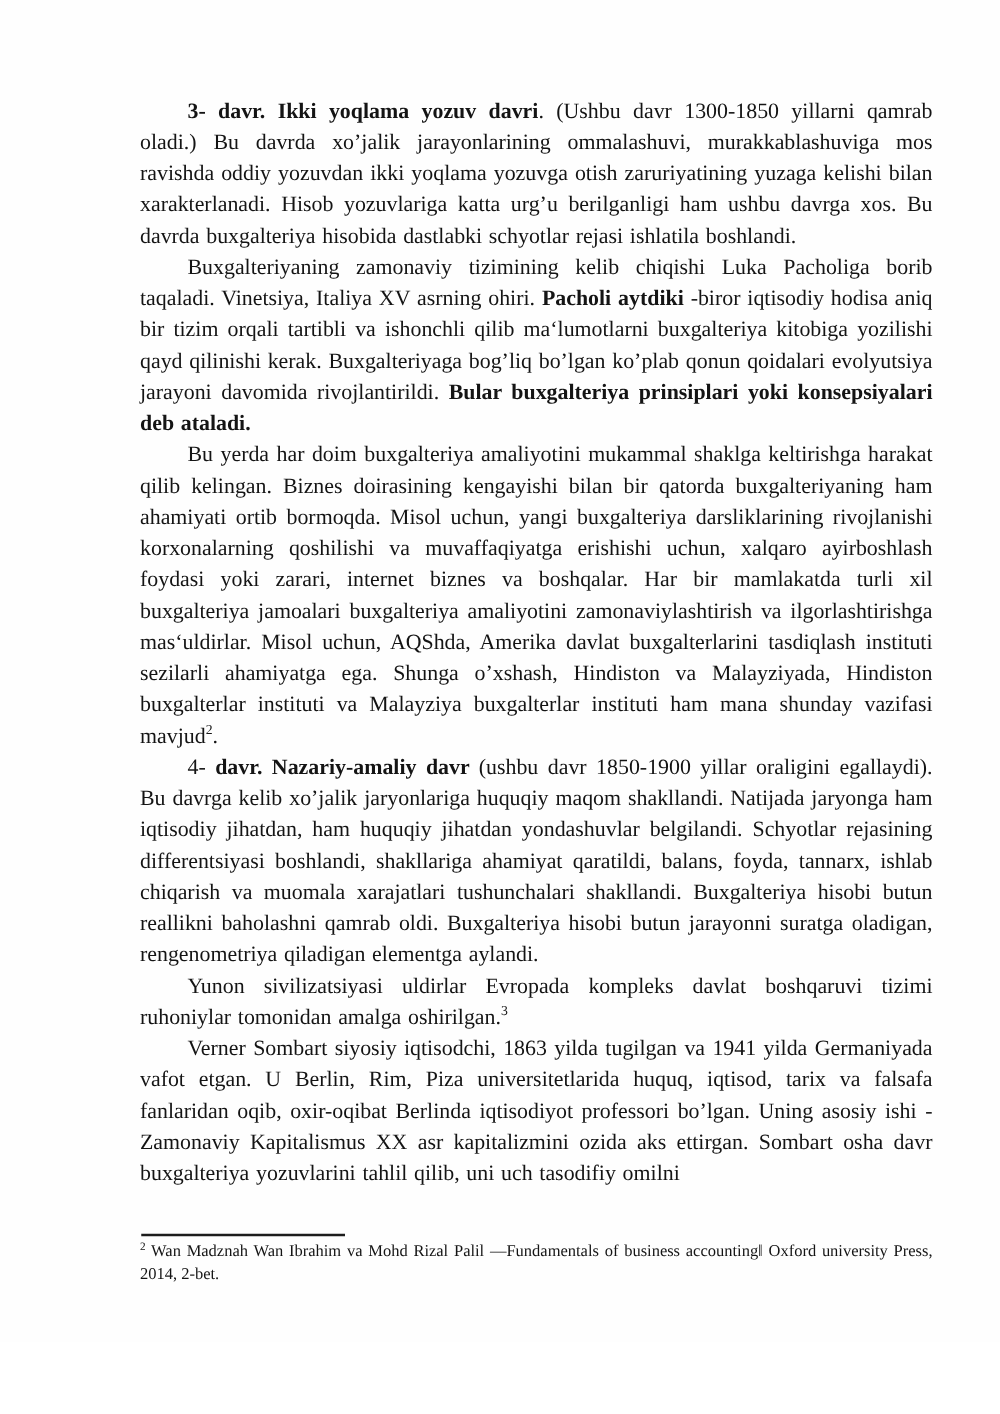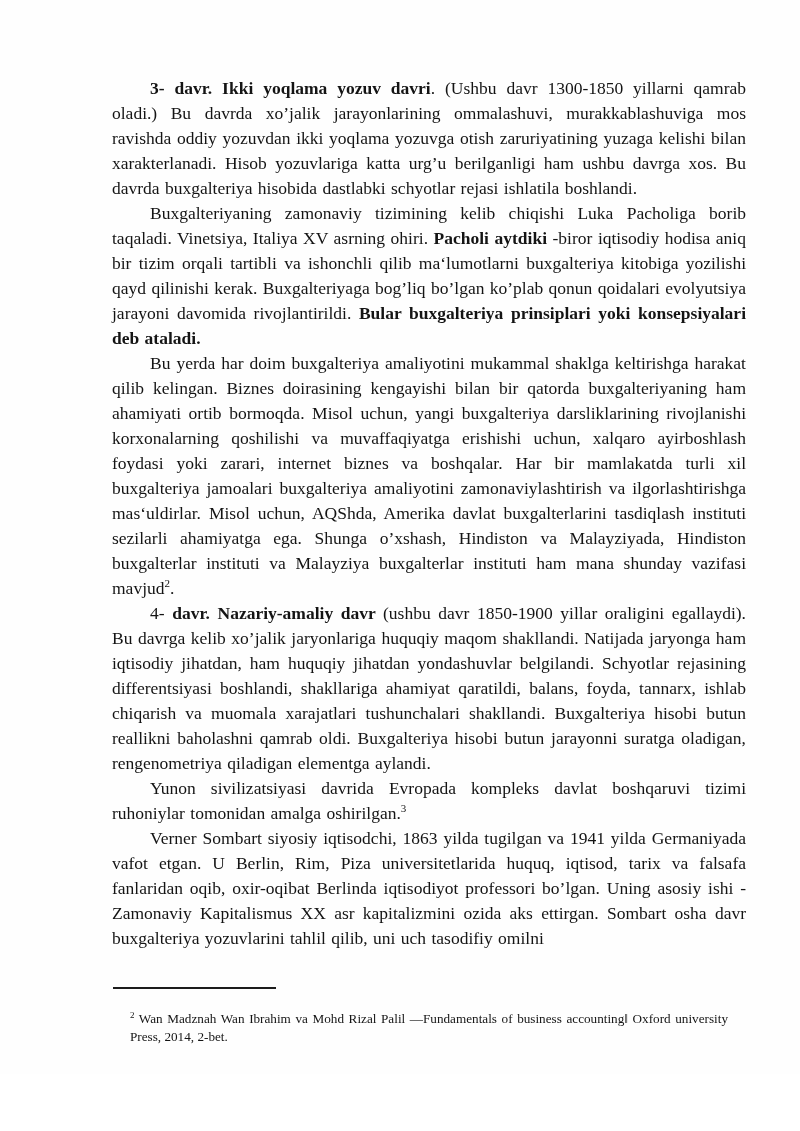--- a/index.html
+++ b/index.html
@@ -44,21 +44,21 @@
     height: 0;
     border-top: 2px solid #1c1c1c;
   }
   .footnotes {
     position: absolute;
     left: 112px;
     top: 992px;
     width: 634px;
   }
   .footnote {
-    margin: 18px;
+    margin: 0;
     font-size: 13.2px;
     line-height: 18px;
     text-align: justify;
   }
   .footnote sup {
     font-size: 9px;
     vertical-align: super;
     line-height: 0;
   }
 </style>
@@ -70,21 +70,21 @@
   <div class="body-text">
 
     <p class="para"><span class="b">3- davr. Ikki yoqlama yozuv davri</span><span>. (Ushbu davr 1300-1850 yillarni qamrab oladi.) Bu davrda xo’jalik jarayonlarining ommalashuvi, murakkablashuviga mos ravishda oddiy yozuvdan ikki yoqlama yozuvga otish zaruriyatining yuzaga kelishi bilan xarakterlanadi. Hisob yozuvlariga katta urg’u berilganligi ham ushbu davrga xos. Bu davrda buxgalteriya hisobida dastlabki schyotlar rejasi ishlatila boshlandi.</span></p>
 
     <p class="para"><span>Buxgalteriyaning zamonaviy tizimining kelib chiqishi Luka Pacholiga borib taqaladi. Vinetsiya, Italiya XV asrning ohiri. </span><span class="b">Pacholi aytdiki</span><span> -biror iqtisodiy hodisa aniq bir tizim orqali tartibli va ishonchli qilib ma‘lumotlarni buxgalteriya kitobiga yozilishi qayd qilinishi kerak. Buxgalteriyaga bog’liq bo’lgan ko’plab qonun qoidalari evolyutsiya jarayoni davomida rivojlantirildi. </span><span class="b">Bular buxgalteriya prinsiplari yoki konsepsiyalari deb ataladi.</span></p>
 
     <p class="para"><span>Bu yerda har doim buxgalteriya amaliyotini mukammal shaklga keltirishga harakat qilib kelingan. Biznes doirasining kengayishi bilan bir qatorda buxgalteriyaning ham ahamiyati ortib bormoqda. Misol uchun, yangi buxgalteriya darsliklarining rivojlanishi korxonalarning qoshilishi va muvaffaqiyatga erishishi uchun, xalqaro ayirboshlash foydasi yoki zarari, internet biznes va boshqalar. Har bir mamlakatda turli xil buxgalteriya jamoalari buxgalteriya amaliyotini zamonaviylashtirish va ilgorlashtirishga mas‘uldirlar. Misol uchun, AQShda, Amerika davlat buxgalterlarini tasdiqlash instituti sezilarli ahamiyatga ega. Shunga o’xshash, Hindiston va Malayziyada, Hindiston buxgalterlar instituti va Malayziya buxgalterlar instituti ham mana shunday vazifasi mavjud</span><sup class="fnref">2</sup><span>.</span></p>
 
     <p class="para"><span>4- </span><span class="b">davr. Nazariy-amaliy davr </span><span>(ushbu  davr 1850-1900 yillar oraligini egallaydi). Bu davrga kelib xo’jalik jaryonlariga huquqiy maqom shakllandi. Natijada jaryonga ham iqtisodiy jihatdan, ham huquqiy jihatdan yondashuvlar belgilandi. Schyotlar rejasining differentsiyasi boshlandi, shakllariga ahamiyat qaratildi, balans, foyda, tannarx, ishlab chiqarish va muomala xarajatlari tushunchalari shakllandi. Buxgalteriya hisobi butun reallikni baholashni qamrab oldi. Buxgalteriya hisobi butun jarayonni suratga oladigan, rengenometriya qiladigan elementga aylandi.</span></p>
 
-    <p class="para"><span>Yunon sivilizatsiyasi davrida Evropada  kompleks davlat boshqaruvi tizimi ruhoniylar tomonidan amalga oshirilgan.</span><sup class="fnref">3</sup></p>
+    <p class="para"><span>Yunon sivilizatsiyasi uldirlar Evropada  kompleks davlat boshqaruvi tizimi ruhoniylar tomonidan amalga oshirilgan.</span><sup class="fnref">3</sup></p>
 
     <p class="para"><span>Verner Sombart siyosiy iqtisodchi, 1863 yilda tugilgan va 1941 yilda Germaniyada vafot etgan. U Berlin, Rim, Piza universitetlarida huquq, iqtisod,  tarix va falsafa fanlaridan oqib, oxir-oqibat Berlinda iqtisodiyot professori bo’lgan. Uning asosiy ishi - Zamonaviy Kapitalismus XX asr kapitalizmini ozida aks ettirgan. Sombart osha davr buxgalteriya yozuvlarini tahlil qilib, uni uch tasodifiy omilni</span></p>
 
   </div>
 
   <div class="footnote-sep"></div>
 
   <div class="footnotes">
     <p class="footnote"><sup>2</sup><span> Wan Madznah Wan Ibrahim va Mohd Rizal Palil —Fundamentals of business accounting‖ Oxford university Press, 2014, 2-bet.</span></p>
   </div>

